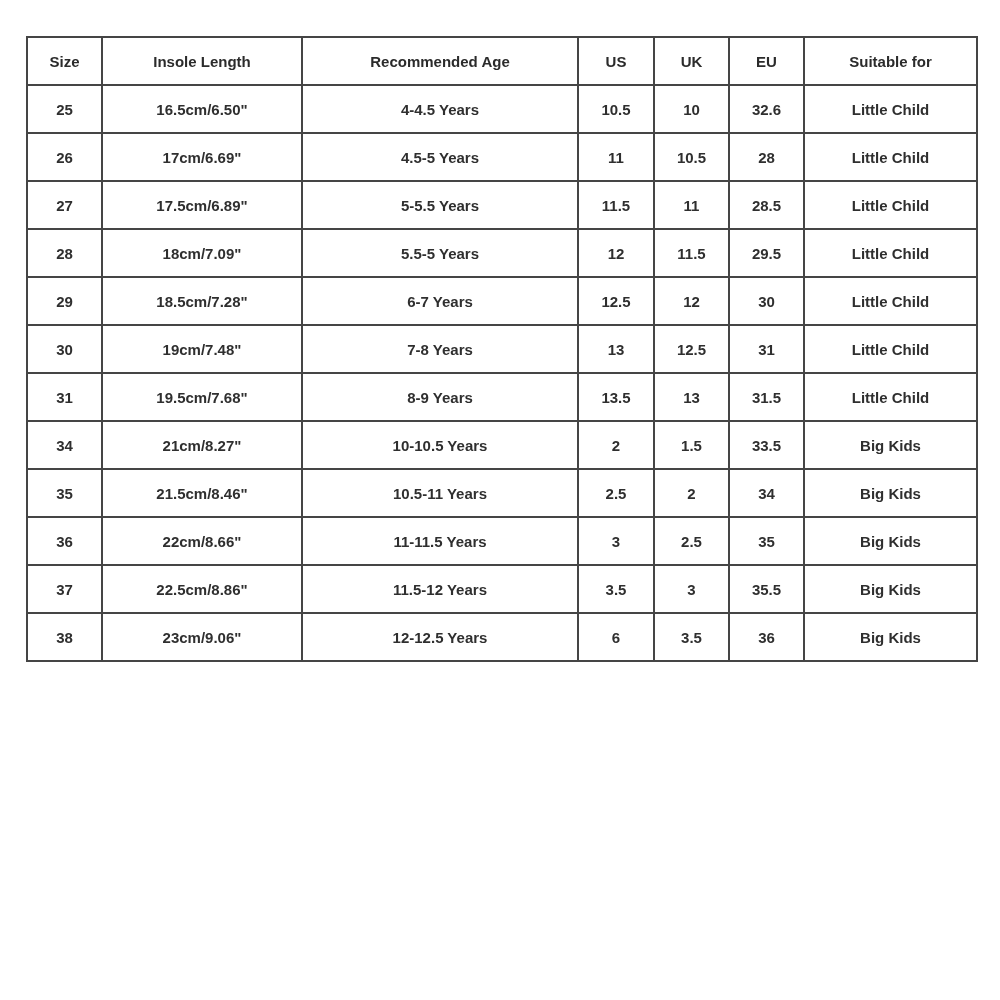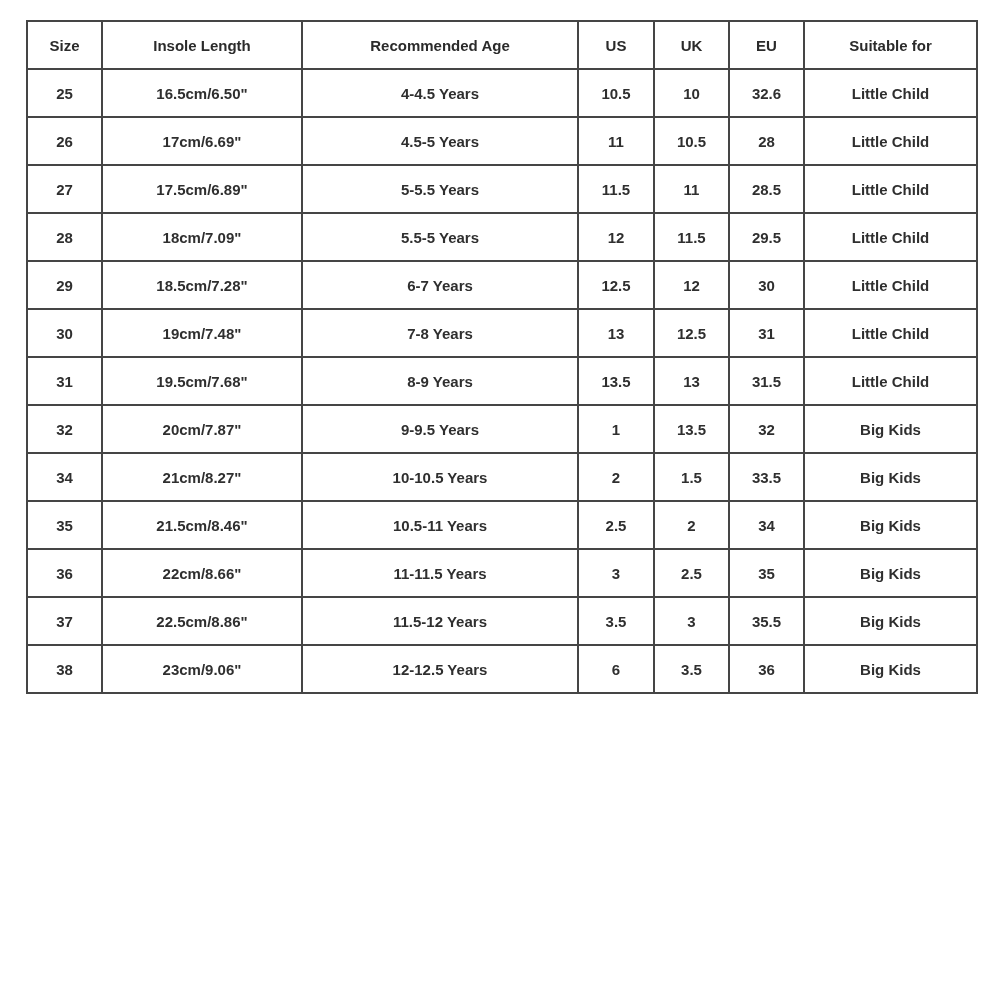--- a/index.html
+++ b/index.html
@@ -9,21 +9,21 @@
   }
   body {
     width: 1000px;
     height: 1000px;
     position: relative;
     font-family: "Liberation Sans", sans-serif;
   }
   .size-chart-wrap {
     position: absolute;
     left: 26px;
-    top: 20px;
+    top: 36px;
     width: 814px;
   }
   table.size-chart {
     border-collapse: collapse;
     table-layout: fixed;
     width: 950px;
     background: #ffffff;
   }
   table.size-chart th,
   table.size-chart td {
@@ -135,29 +135,20 @@
         <tr>
           <td>31</td>
           <td>19.5cm/7.68"</td>
           <td>8-9 Years</td>
           <td>13.5</td>
           <td>13</td>
           <td>31.5</td>
           <td>Little Child</td>
         </tr>
         <tr>
-          <td>32</td>
-          <td>20cm/7.87"</td>
-          <td>9-9.5 Years</td>
-          <td>1</td>
-          <td>13.5</td>
-          <td>32</td>
-          <td>Big Kids</td>
-        </tr>
-        <tr>
           <td>34</td>
           <td>21cm/8.27"</td>
           <td>10-10.5 Years</td>
           <td>2</td>
           <td>1.5</td>
           <td>33.5</td>
           <td>Big Kids</td>
         </tr>
         <tr>
           <td>35</td>

